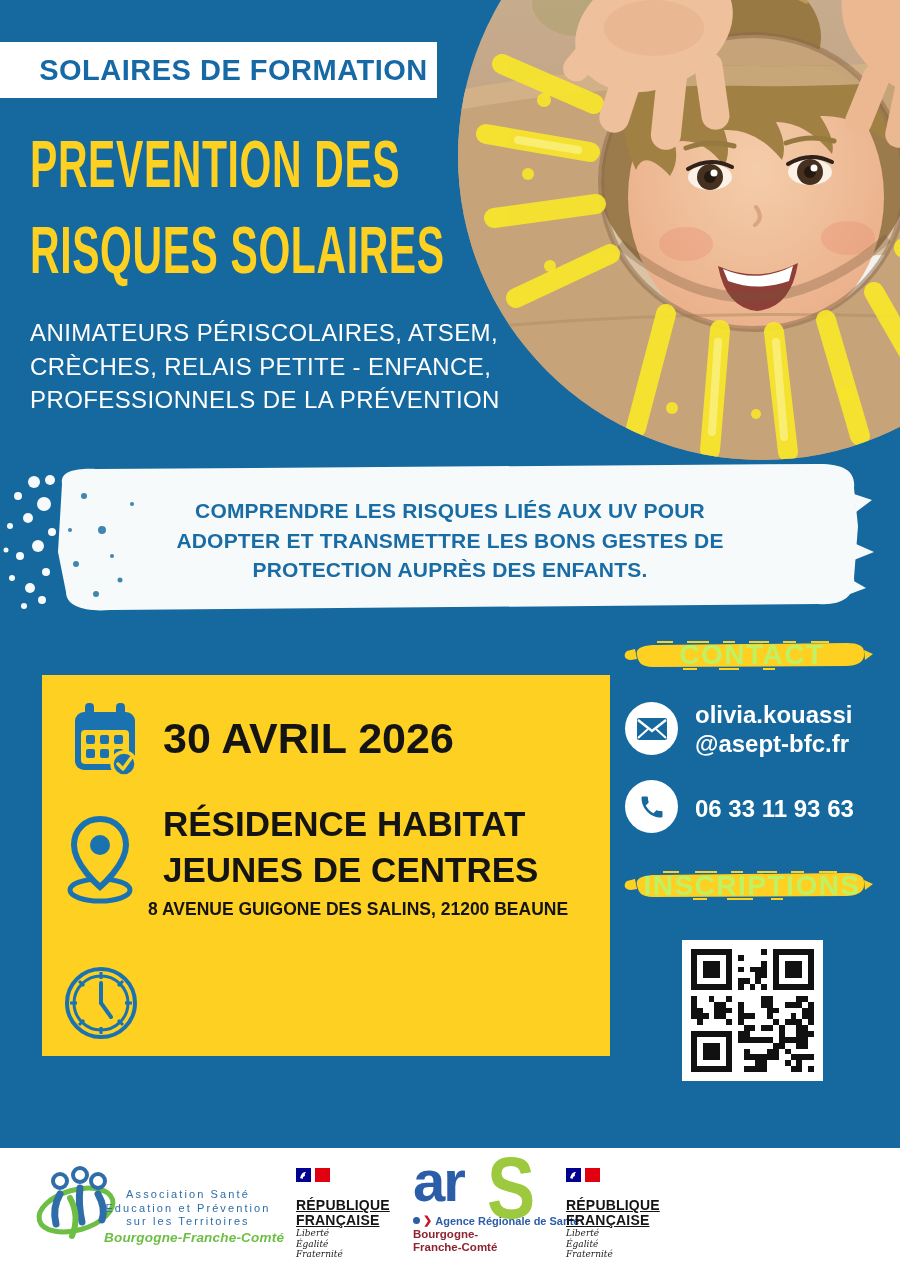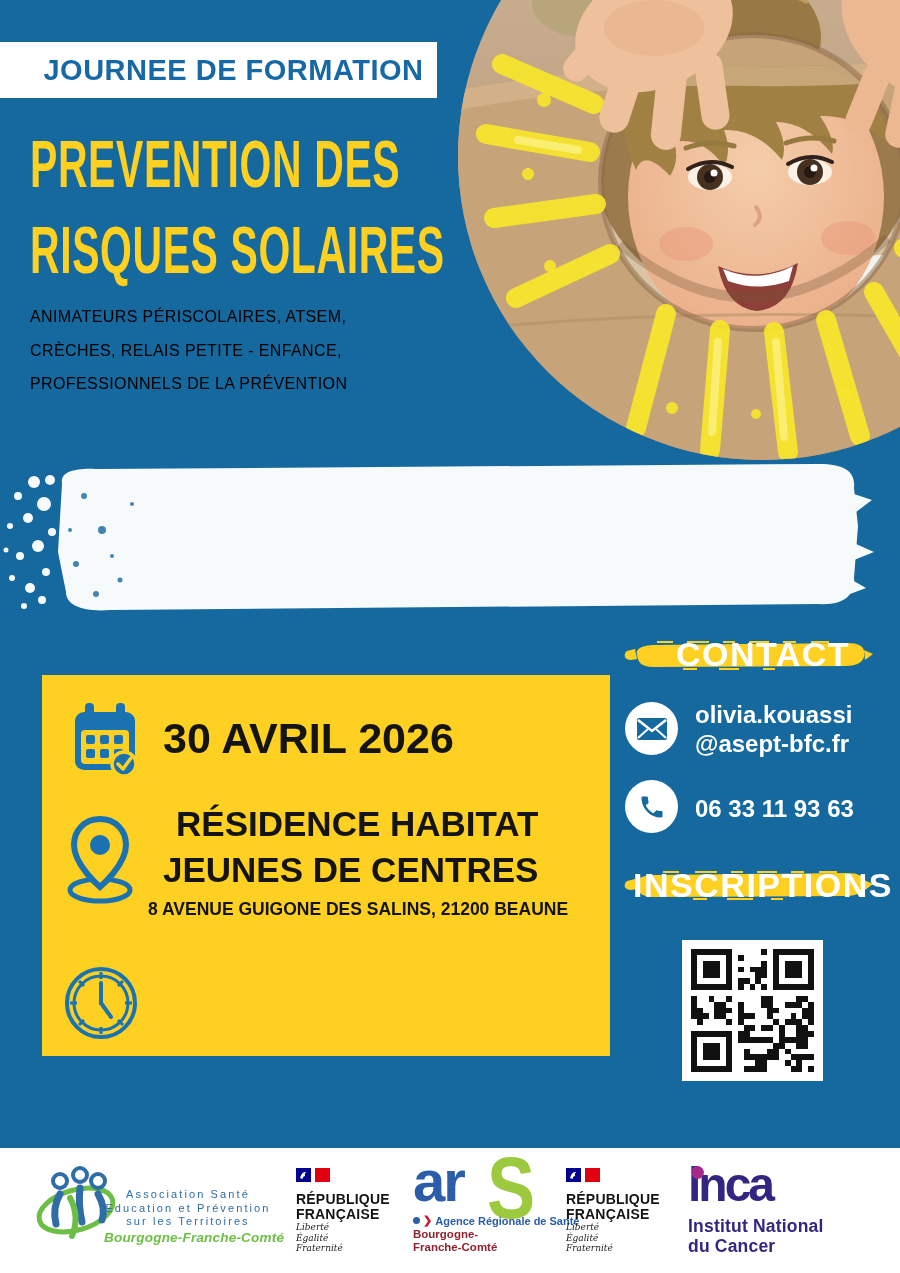--- a/index.html
+++ b/index.html
@@ -14,41 +14,41 @@
   .badge{position:absolute;left:0;top:42px;width:437px;height:56px;background:#ffffff;
     display:flex;align-items:center;justify-content:center;padding-left:30px;box-sizing:border-box;}
   .badge span{color:#1769A6;font-weight:700;font-size:29px;letter-spacing:.5px;white-space:nowrap;}
 
   
   .title-line{position:absolute;left:30px;color:#FDD021;font-weight:700;font-size:66px;
     white-space:nowrap;transform:scaleX(.62);transform-origin:left center;letter-spacing:1px;}
   .t1{top:126px;} .t2{top:212px;}
 
   
-  .audience{position:absolute;left:30px;top:300px;color:#000000;font-size:16px;line-height:33.5px;letter-spacing:.4px;}
+  .audience{position:absolute;left:30px;top:316px;color:#ffffff;font-size:24px;line-height:33.5px;letter-spacing:.4px;}
 
   
   .band{position:absolute;left:0;top:460px;width:880px;height:158px;}
   .band svg{position:absolute;left:0;top:0;}
   .band-text{position:absolute;left:70px;top:36px;width:760px;text-align:center;color:#1A6CA4;
     font-weight:700;font-size:21px;line-height:29.5px;letter-spacing:.2px;}
 
   
   .info-box{position:absolute;left:42px;top:675px;width:568px;height:381px;background:#FDD021;}
   .ic{position:absolute;}
   .date-text{position:absolute;left:121px;top:39px;color:#141414;font-weight:700;font-size:43px;white-space:nowrap;}
-  .venue-text{position:absolute;left:121px;top:126px;color:#141414;font-weight:700;font-size:35px;line-height:46px;white-space:nowrap;text-align:right;}
+  .venue-text{position:absolute;left:121px;top:126px;color:#141414;font-weight:700;font-size:35px;line-height:46px;white-space:nowrap;}
   .addr-text{position:absolute;left:106px;top:224px;color:#141414;font-weight:700;font-size:17.5px;white-space:nowrap;}
   .hours-text{position:absolute;left:126px;top:303px;color:#141414;font-weight:700;font-size:43px;white-space:nowrap;}
 
   
   .stroke-label{position:absolute;width:250px;height:31px;}
   .stroke-label svg{position:absolute;left:0;top:0;}
-  .stroke-label .lbl{position:absolute;left:15px;top:0;width:100%;height:27px;display:flex;align-items:center;justify-content:center;
-    color:#ffffff;font-weight:700;font-size:34px;letter-spacing:1.5px;}
+  .stroke-label .lbl{position:absolute;left:4px;top:0;width:100%;height:27px;display:flex;align-items:center;justify-content:center;
+    color:#bef264;font-weight:700;font-size:28px;letter-spacing:1.5px;}
   .contact-stroke{left:623px;top:641px;}
   .inscr-stroke{left:623px;top:870px;}
   .circle-ic{position:absolute;width:53px;height:53px;border-radius:50%;background:#ffffff;
     display:flex;align-items:center;justify-content:center;}
   .mail-circle{left:625px;top:702px;} .phone-circle{left:625px;top:780px;}
   .contact-text{position:absolute;left:695px;color:#ffffff;font-weight:700;font-size:24px;line-height:29px;white-space:nowrap;}
   .email-text{top:700px;} .phone-text{top:794px;}
 
   
   .qr-box{position:absolute;left:682px;top:940px;width:141px;height:141px;background:#ffffff;
@@ -56,21 +56,21 @@
   .qr-box svg{width:123px;height:123px;}
 
   
   .footer{position:absolute;left:0;top:1148px;width:900px;height:125px;background:#ffffff;}
   .asept-fig{position:absolute;left:34px;top:16px;}
   .asept-text{position:absolute;left:104px;top:40px;width:168px;text-align:center;
     color:#2E6DA8;font-size:11px;line-height:13.5px;letter-spacing:2.1px;white-space:nowrap;}
   .asept-region{color:#6CBE45;font-weight:700;font-style:italic;font-size:13.5px;letter-spacing:.2px;margin-top:2px;}
   .rf{position:absolute;top:20px;width:120px;}
   .rf1{left:296px;} .rf2{left:566px;}
-  .rf-name{color:#141414;font-weight:700;font-size:14px;line-height:15px;margin-top:4px;letter-spacing:.2px;}
+  .rf-name{color:#141414;font-weight:700;font-size:14px;line-height:15px;margin-top:10px;letter-spacing:.2px;text-decoration:underline;}
   .rf-motto{font-family:"DejaVu Serif",serif;font-style:italic;color:#222;font-size:9px;line-height:10.5px;margin-top:0;}
   .ars{position:absolute;left:413px;top:10px;width:140px;height:105px;}
   .ars-ar{position:absolute;left:0;top:-6px;color:#2B5DA9;font-weight:700;font-size:58px;letter-spacing:-2px;line-height:58px;}
   .ars-s{position:absolute;left:74px;top:-14px;color:#9CC93D;font-weight:700;font-size:88px;line-height:88px;transform:scaleX(.82);transform-origin:left top;}
   .ars-tagline{position:absolute;left:0;top:56px;color:#2B5DA9;font-weight:700;font-size:11px;white-space:nowrap;display:flex;align-items:center;gap:3px;}
   .ars-dot{width:7px;height:7px;border-radius:50%;background:#2B5DA9;display:inline-block;}
   .ars-chev{color:#CE1126;font-size:11px;font-weight:700;}
   .ars-region{position:absolute;left:0;top:70px;color:#8F2330;font-weight:700;font-size:11.5px;line-height:13px;}
   .inca{position:absolute;left:688px;top:14px;}
   .inca-logo{position:relative;color:#312782;font-weight:700;font-size:48px;letter-spacing:-3px;line-height:46px;}
@@ -176,21 +176,21 @@
       <g fill="#ecb892">
         <ellipse cx="478" cy="168" rx="98" ry="78" transform="rotate(26 478 168)"></ellipse>
         <rect x="396" y="210" width="27" height="74" rx="13" transform="rotate(22 409 247)"></rect>
         <rect x="432" y="224" width="27" height="72" rx="13" transform="rotate(12 445 260)"></rect>
         <rect x="466" y="228" width="26" height="66" rx="13" transform="rotate(2 479 261)"></rect>
       </g>
     </svg>
   </div>
 
   <div class="badge">
-    <span>JOURNEE DE FORMATION</span>
+    <span>SOLAIRES DE FORMATION</span>
   </div>
 
   <div class="title-line t1">PREVENTION DES</div>
   <div class="title-line t2">RISQUES SOLAIRES</div>
 
   <div class="audience">
     <div>ANIMATEURS PÉRISCOLAIRES, ATSEM,</div>
     <div>CRÈCHES, RELAIS PETITE - ENFANCE,</div>
     <div>PROFESSIONNELS DE LA PRÉVENTION</div>
   </div>
@@ -222,20 +222,25 @@
         <circle cx="84" cy="36" r="3"></circle>
           <circle cx="102" cy="70" r="4"></circle>
           <circle cx="76" cy="104" r="3"></circle>
         <circle cx="120" cy="120" r="2.5"></circle>
           <circle cx="96" cy="134" r="3"></circle>
           <circle cx="132" cy="44" r="2"></circle>
         <circle cx="70" cy="70" r="2"></circle>
           <circle cx="112" cy="96" r="2"></circle>
       </g>
     </svg>
+    <div class="band-text">
+      <div>COMPRENDRE LES RISQUES LIÉS AUX UV POUR</div>
+      <div>ADOPTER ET TRANSMETTRE LES BONS GESTES DE</div>
+      <div>PROTECTION AUPRÈS DES ENFANTS.</div>
+    </div>
   </div>
 
   <div class="info-box">
     <svg class="ic" style="left:31px;top:28px;" width="64" height="76" viewBox="0 0 64 76">
       <rect x="12" y="0" width="9" height="18" rx="4" fill="#1A72B0"></rect>
       <rect x="43" y="0" width="9" height="18" rx="4" fill="#1A72B0"></rect>
       <rect x="2" y="9" width="60" height="58" rx="9" fill="#1A72B0"></rect>
       <rect x="8" y="27" width="48" height="34" rx="4" fill="#FDD021"></rect>
       <g fill="#1A72B0">
         <rect x="13" y="32" width="9" height="9" rx="2"></rect>
@@ -623,25 +628,15 @@
         <div>RÉPUBLIQUE</div>
         <div>FRANÇAISE</div>
       </div>
       <div class="rf-motto">
         <div>Liberté</div>
         <div>Égalité</div>
         <div>Fraternité</div>
       </div>
     </div>
 
-    <div class="inca">
-      <div class="inca-logo">
-        <span>inca</span>
-        <span class="inca-idot"></span>
-      </div>
-      <div class="inca-name">
-        <div>Institut National</div>
-        <div>du Cancer</div>
-      </div>
-    </div>
 
   </div>
 </div>
 
 </body></html>

